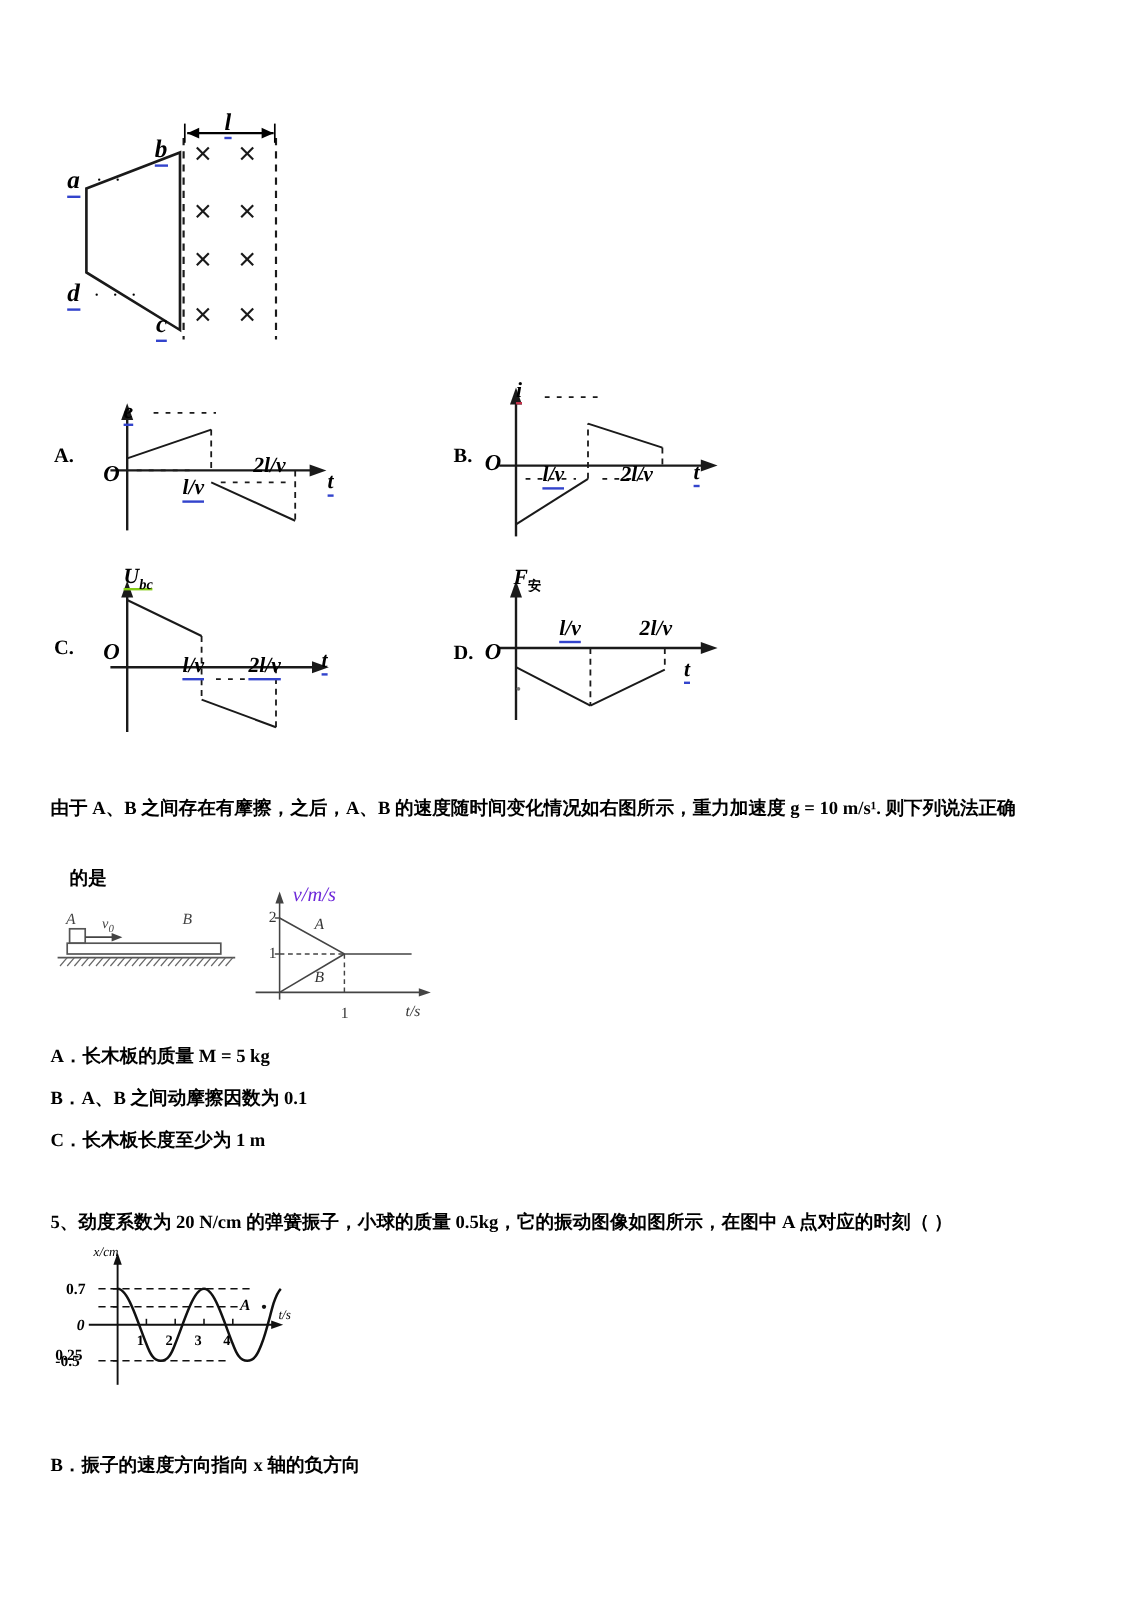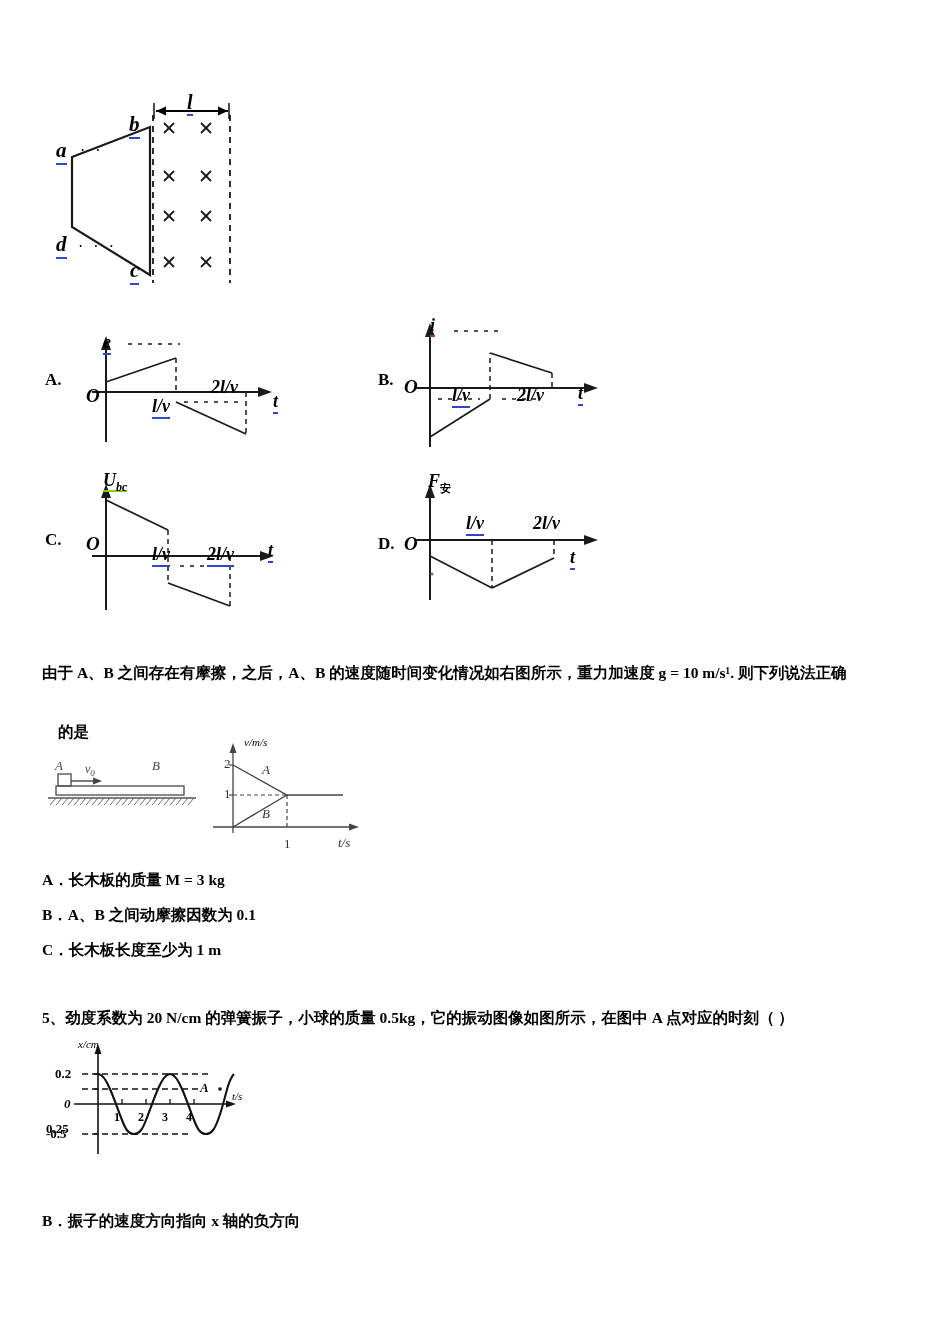--- a/index.html
+++ b/index.html
@@ -308,29 +308,29 @@
 
       <line x1="28" y1="92" x2="82" y2="60" stroke="#444" stroke-width="1.3"></line>
 
       <line x1="28" y1="60" x2="82" y2="60" stroke="#444" stroke-width="1.2" stroke-dasharray="4,3"></line>
       <line x1="82" y1="60" x2="82" y2="92" stroke="#444" stroke-width="1.2" stroke-dasharray="4,3"></line>
 
       <line x1="24" y1="30" x2="28" y2="30" stroke="#444" stroke-width="1.2"></line>
       <line x1="24" y1="60" x2="28" y2="60" stroke="#444" stroke-width="1.2"></line>
     </svg>
   </div>
-  <div class="abs ital" style="left:244px;top:736px;font-size:11px;color:#000000;">v/m/s</div>
+  <div class="abs ital" style="left:244px;top:736px;font-size:17px;color:#6d28d9;">v/m/s</div>
   <div class="abs ital" style="left:338px;top:835px;font-size:13px;color:#333;">t/s</div>
   <div class="abs" style="left:224px;top:756px;font-size:13px;color:#333;">2</div>
   <div class="abs" style="left:224px;top:786px;font-size:13px;color:#333;">1</div>
   <div class="abs" style="left:284px;top:836px;font-size:13px;color:#333;">1</div>
   <div class="abs ital" style="left:262px;top:762px;font-size:13px;color:#333;">A</div>
   <div class="abs ital" style="left:262px;top:806px;font-size:13px;color:#333;">B</div>
 
-  <div class="opt" style="left:42px;top:870px;">A．长木板的质量 M = 3 kg</div>
+  <div class="opt" style="left:42px;top:870px;">A．长木板的质量 M = 5 kg</div>
   <div class="opt" style="left:42px;top:905px;">B．A、B 之间动摩擦因数为 0.1</div>
   <div class="opt" style="left:42px;top:940px;">C．长木板长度至少为 1 m</div>
 
   <div class="q-line" style="left:42px;top:1008px;">5、劲度系数为 20 N/cm 的弹簧振子，小球的质量 0.5kg，它的振动图像如图所示，在图中 A 点对应的时刻（ ）</div>
 
   <div class="svgwrap" style="left:52px;top:1042px;">
     <svg width="210" height="118" viewBox="0 0 210 118">
 
       <line x1="46" y1="112" x2="46" y2="8" stroke="#111" stroke-width="1.6"></line>
       <polygon points="46,2 42.5,12 49.5,12" fill="#111"></polygon>
@@ -357,21 +357,21 @@
         <line x1="42" y1="32" x2="46" y2="32"></line>
         <line x1="42" y1="47" x2="46" y2="47"></line>
         <line x1="42" y1="92" x2="46" y2="92"></line>
       </g>
 
       <circle cx="168" cy="47" r="1.8" fill="#111"></circle>
     </svg>
   </div>
   <div class="abs ital" style="left:78px;top:1038px;font-size:11px;">x/cm</div>
   <div class="abs ital" style="left:232px;top:1090px;font-size:11px;">t/s</div>
-  <div class="abs bold" style="left:55px;top:1066px;font-size:13px;">0.2</div>
+  <div class="abs bold" style="left:55px;top:1066px;font-size:13px;">0.7</div>
   <div class="abs bold" style="left:46px;top:1081px;font-size:13px;margin-top:40px;">0.25</div>
   <div class="abs bold ital" style="left:64px;top:1096px;font-size:13px;">0</div>
   <div class="abs bold" style="left:46px;top:1126px;font-size:13px;">-0.5</div>
   <div class="abs bold" style="left:114px;top:1110px;font-size:12px;">1</div>
   <div class="abs bold" style="left:138px;top:1110px;font-size:12px;">2</div>
   <div class="abs bold" style="left:162px;top:1110px;font-size:12px;">3</div>
   <div class="abs bold" style="left:186px;top:1110px;font-size:12px;">4</div>
   <div class="abs bold ital" style="left:200px;top:1080px;font-size:13px;">A</div>
 
   <div class="opt" style="left:42px;top:1211px;">B．振子的速度方向指向 x 轴的负方向</div>

